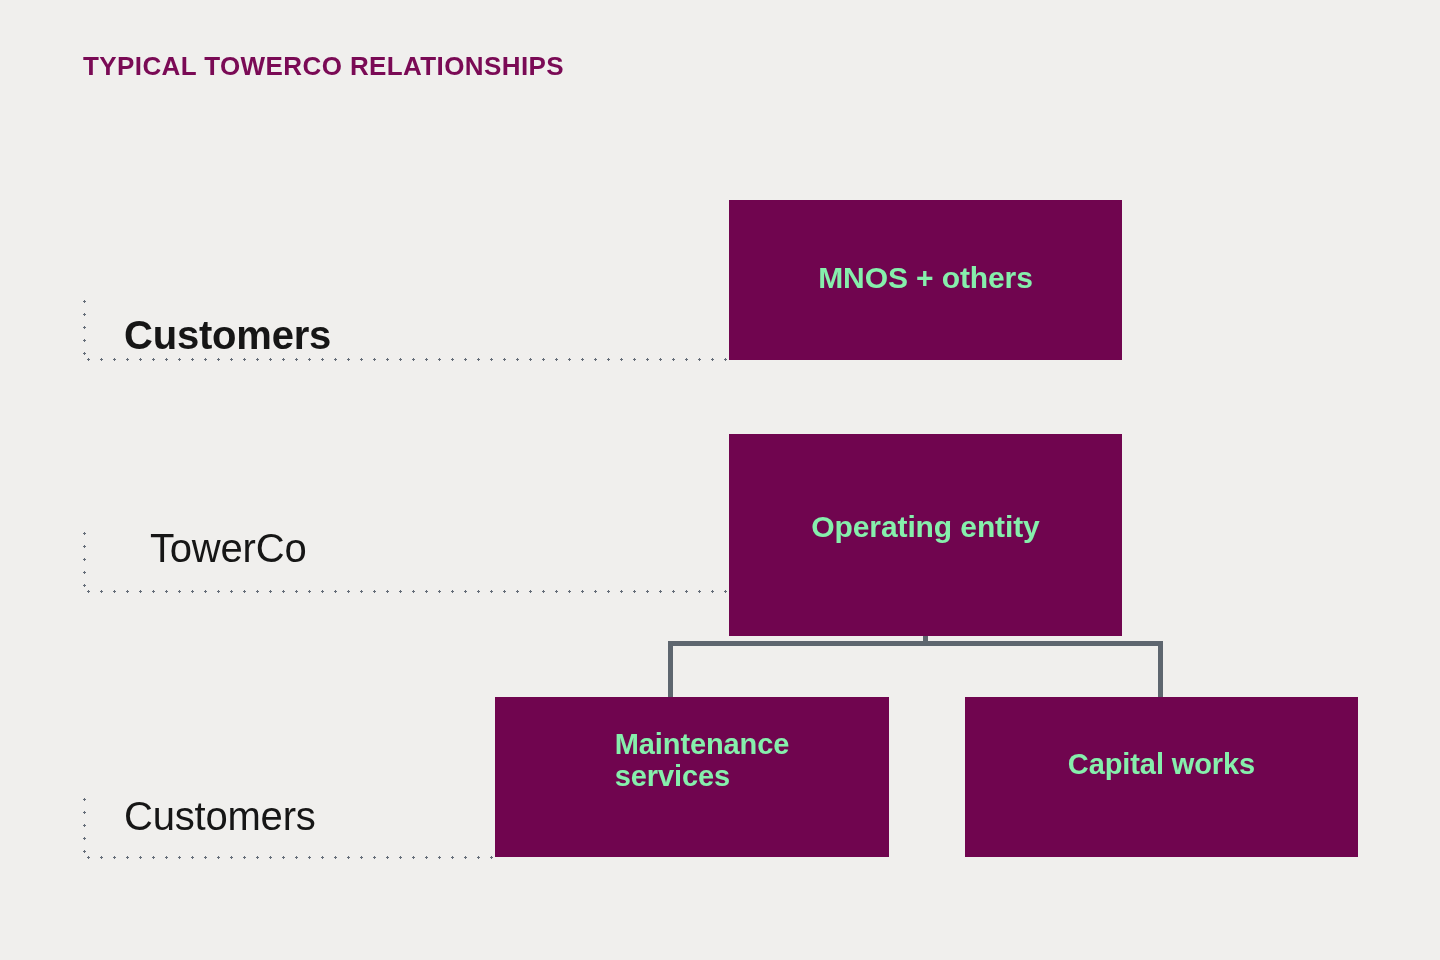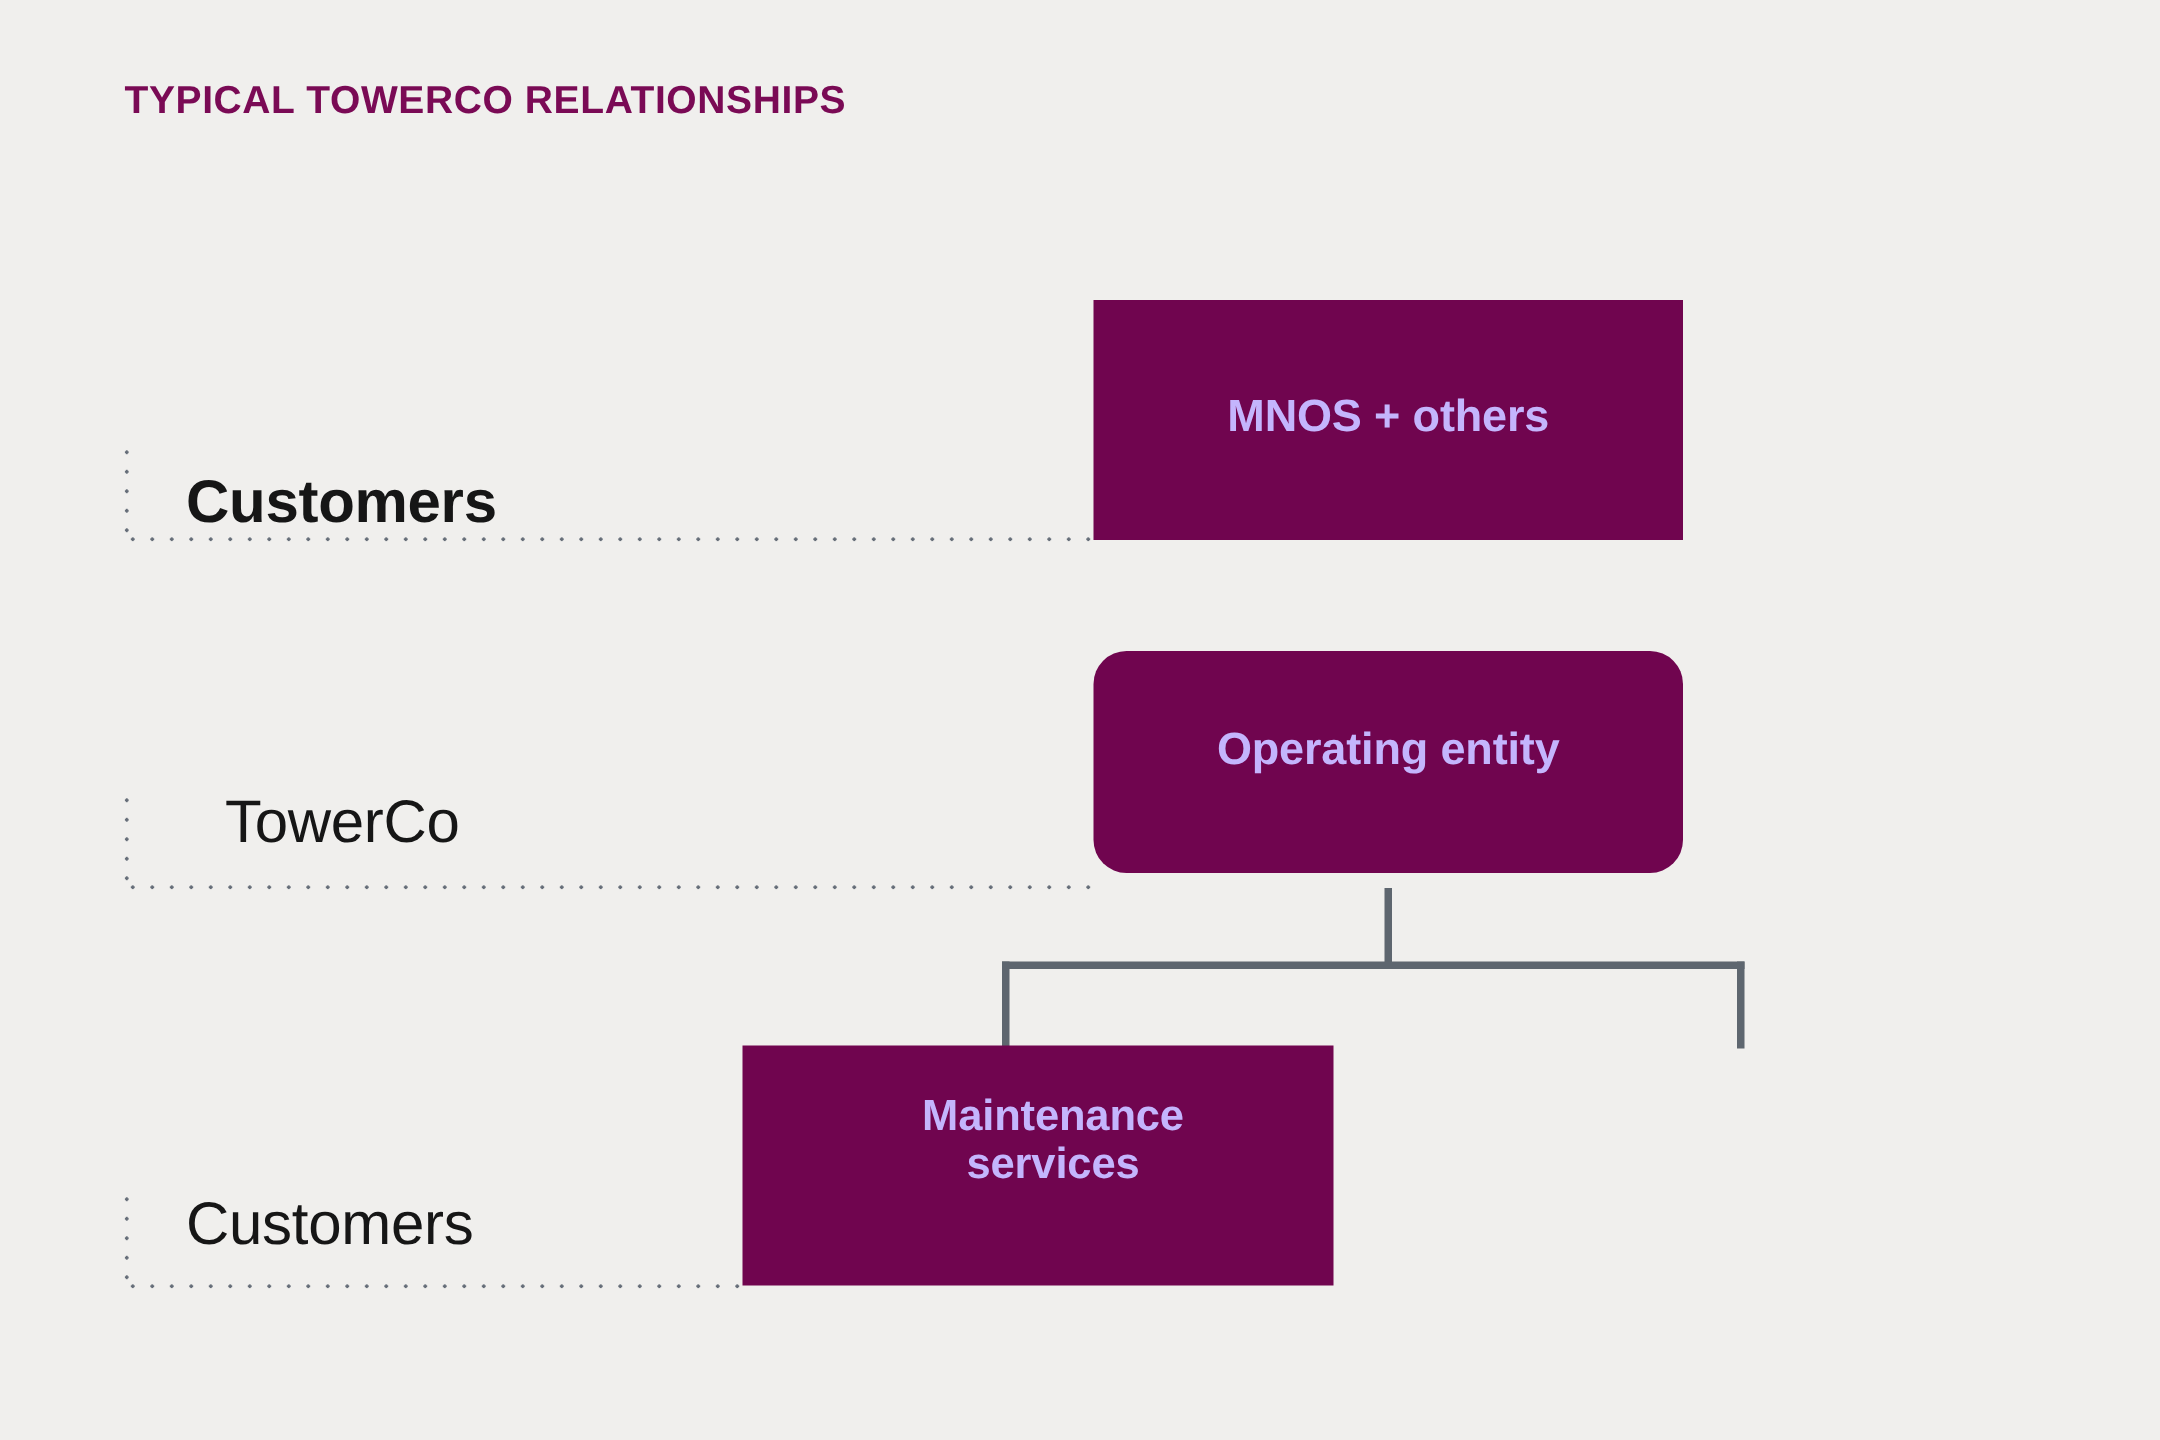--- a/index.html
+++ b/index.html
@@ -73,22 +73,22 @@
     position: absolute;
     background: #70054f;
     display: flex;
     align-items: center;
     justify-content: center;
     box-sizing: border-box;
   }
   .node-label {
     font-family: "Liberation Sans", sans-serif;
     font-weight: bold;
-    color: #c4b5fd;
-    text-align: center;
+    color: #86efac;
+    text-align: left;
     line-height: 1.12;
     letter-spacing: -0.1px;
     white-space: pre-line;
   }
 
   #box-mnos .node-label   { font-size: 30px; transform: translateY(-2px); }
   #box-opent .node-label  { font-size: 30px; transform: translateY(-8px); }
   #box-maint .node-label  { font-size: 29px; transform: translateY(-17px); }
   #box-capital .node-label{ font-size: 29px; transform: translateY(-13px); }
 
@@ -128,23 +128,26 @@
   <div class="conn" style="left:668px; top:641px; width:495px; height:5px;"></div>
 
   <div class="conn" style="left:668px; top:641px; width:5px; height:58px;"></div>
 
   <div class="conn" style="left:1158px; top:641px; width:5px; height:58px;"></div>
 
   <div class="node-box" id="box-mnos" style="left:729px; top:200px; width:393px; height:160px;">
     <span class="node-label">MNOS + others</span>
   </div>
 
-  <div class="node-box" id="box-opent" style="left:729px; top:434px; width:393px; height:148px;border-radius:22px;">
+  <div class="node-box" id="box-opent" style="left:729px; top:434px; width:393px; height:202px;">
     <span class="node-label">Operating entity</span>
   </div>
 
   <div class="node-box" id="box-maint" style="left:495px; top:697px; width:394px; height:160px;padding-left:20px;">
     <span class="node-label">Maintenance
 services</span>
   </div>
 
+  <div class="node-box" id="box-capital" style="left:965px; top:697px; width:393px; height:160px;">
+    <span class="node-label">Capital works</span>
+  </div>
 
 </div>
 
 </body></html>

